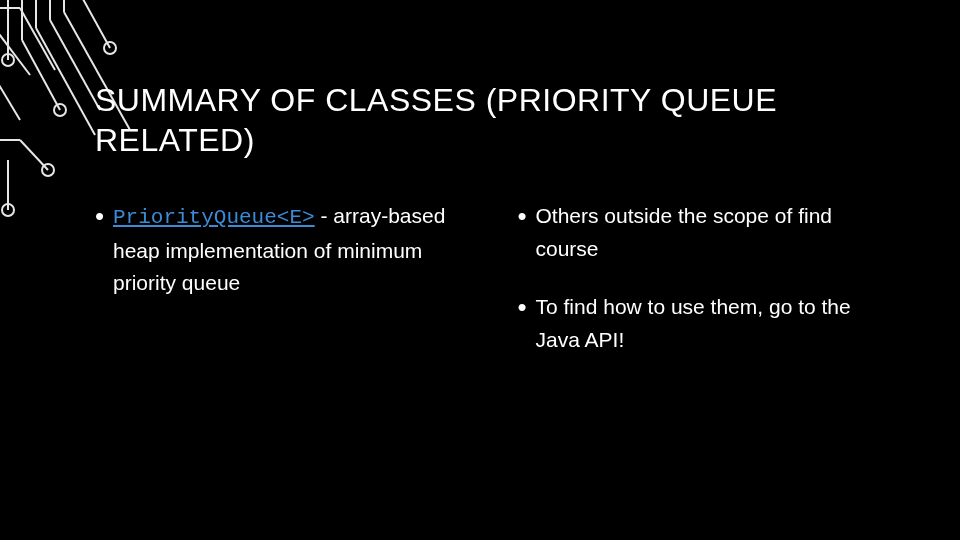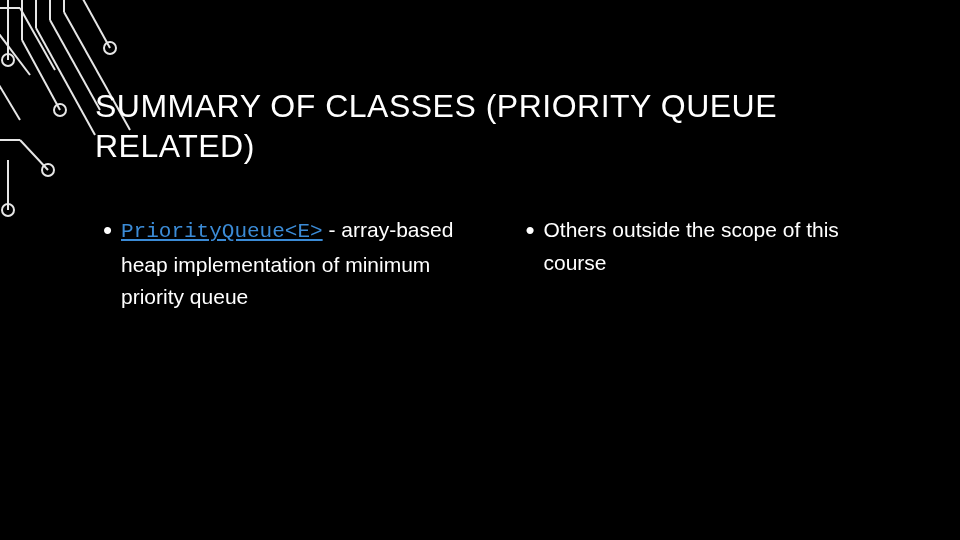--- a/index.html
+++ b/index.html
@@ -27,34 +27,34 @@
     width: 100%;
     height: 100%;
     box-sizing: border-box;
     padding: 80px 60px 40px 95px;
   }
   .title {
     font-size: 32px;
     font-weight: 400;
     letter-spacing: 0.5px;
     line-height: 1.25;
-    margin: 6px 0 40px 0;
+    margin: 0 0 40px 0;
     max-width: 780px;
   }
   .cols {
     display: flex;
     gap: 40px;
   }
   .col {
     flex: 1;
   }
   ul {
     list-style: none;
     padding: 0;
-    margin: 8px;
+    margin: 0;
   }
   li {
     font-size: 21px;
     line-height: 1.55;
     margin-bottom: 26px;
     position: relative;
     padding-left: 18px;
   }
   li::before {
     content: "•";
@@ -110,19 +110,22 @@
       <ul>
         <li>
           <span class="codelink">PriorityQueue&lt;E&gt;</span><span> - array-based heap implementation of minimum priority queue</span>
         </li>
       </ul>
     </div>
 
     <div class="col">
       <ul>
         <li>
-          <span>Others outside the scope of this course</span>
+          <span>Others outside the scope of find course</span>
+        </li>
+        <li>
+          <span>To find how to use them, go to the Java API!</span>
         </li>
       </ul>
     </div>
 
   </div>
 </div>
 
 </body></html>

